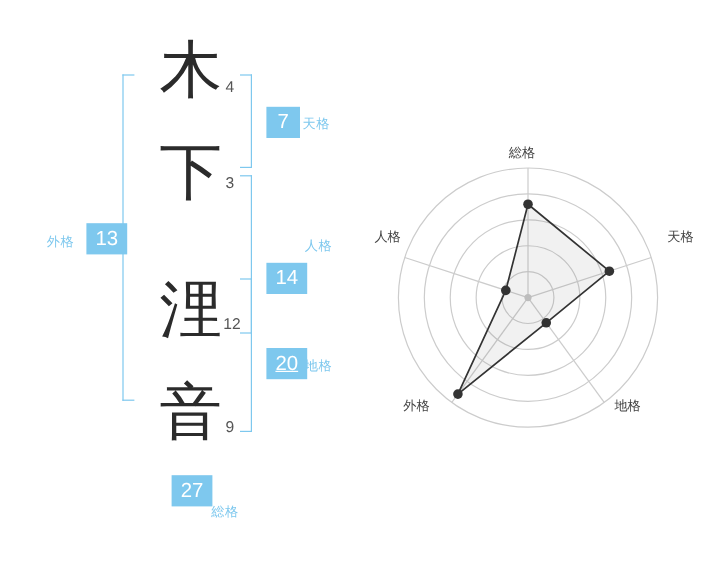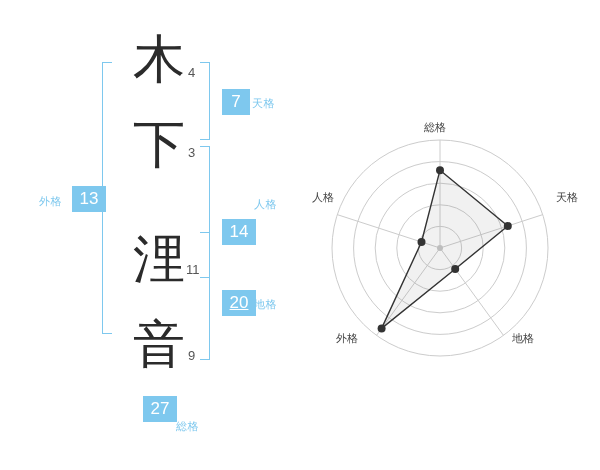--- a/index.html
+++ b/index.html
@@ -98,21 +98,21 @@
     <div class="kaku-label" style="left:39px; top:194px;">外格</div>
     <div class="num-badge" style="left:72px; top:186px; width:22px;">13</div>
 
     <div class="kanji" style="left:133px; top:33px;">木</div>
     <div class="kanji-stroke" style="left:188px; top:65px;">4</div>
 
     <div class="kanji" style="left:133px; top:118px;">下</div>
     <div class="kanji-stroke" style="left:188px; top:145px;">3</div>
 
     <div class="kanji" style="left:133px; top:233px;">浬</div>
-    <div class="kanji-stroke" style="left:186px; top:262px;">11</div>
+    <div class="kanji-stroke" style="left:186px; top:262px;">12</div>
 
     <div class="kanji" style="left:133px; top:318px;">音</div>
     <div class="kanji-stroke" style="left:188px; top:348px;">9</div>
 
     <div class="bracket" style="left:200px; top:62px; width:10px; height:78px;"></div>
     <div class="num-badge" style="left:222px; top:89px; width:16px;">7</div>
     <div class="kaku-label" style="left:252px; top:96px;">天格</div>
 
     <div class="bracket" style="left:200px; top:146px; width:10px; height:132px;"></div>
     <div class="num-badge" style="left:222px; top:190px; width:22px;margin-top:29px;">14</div>

